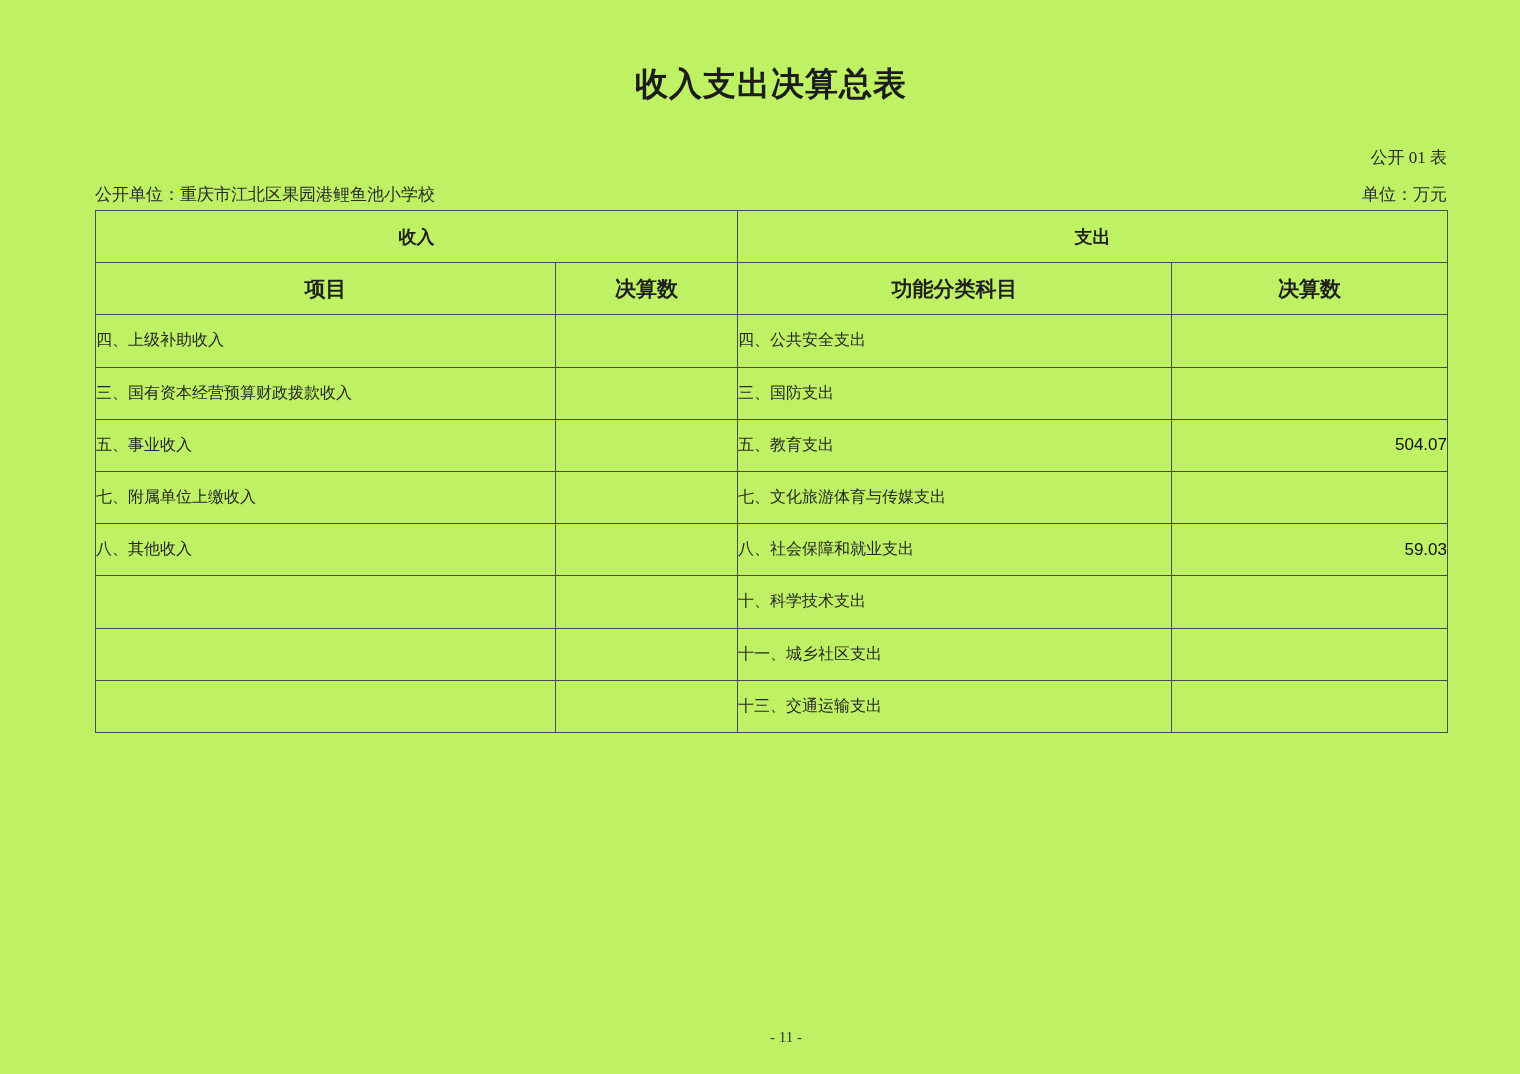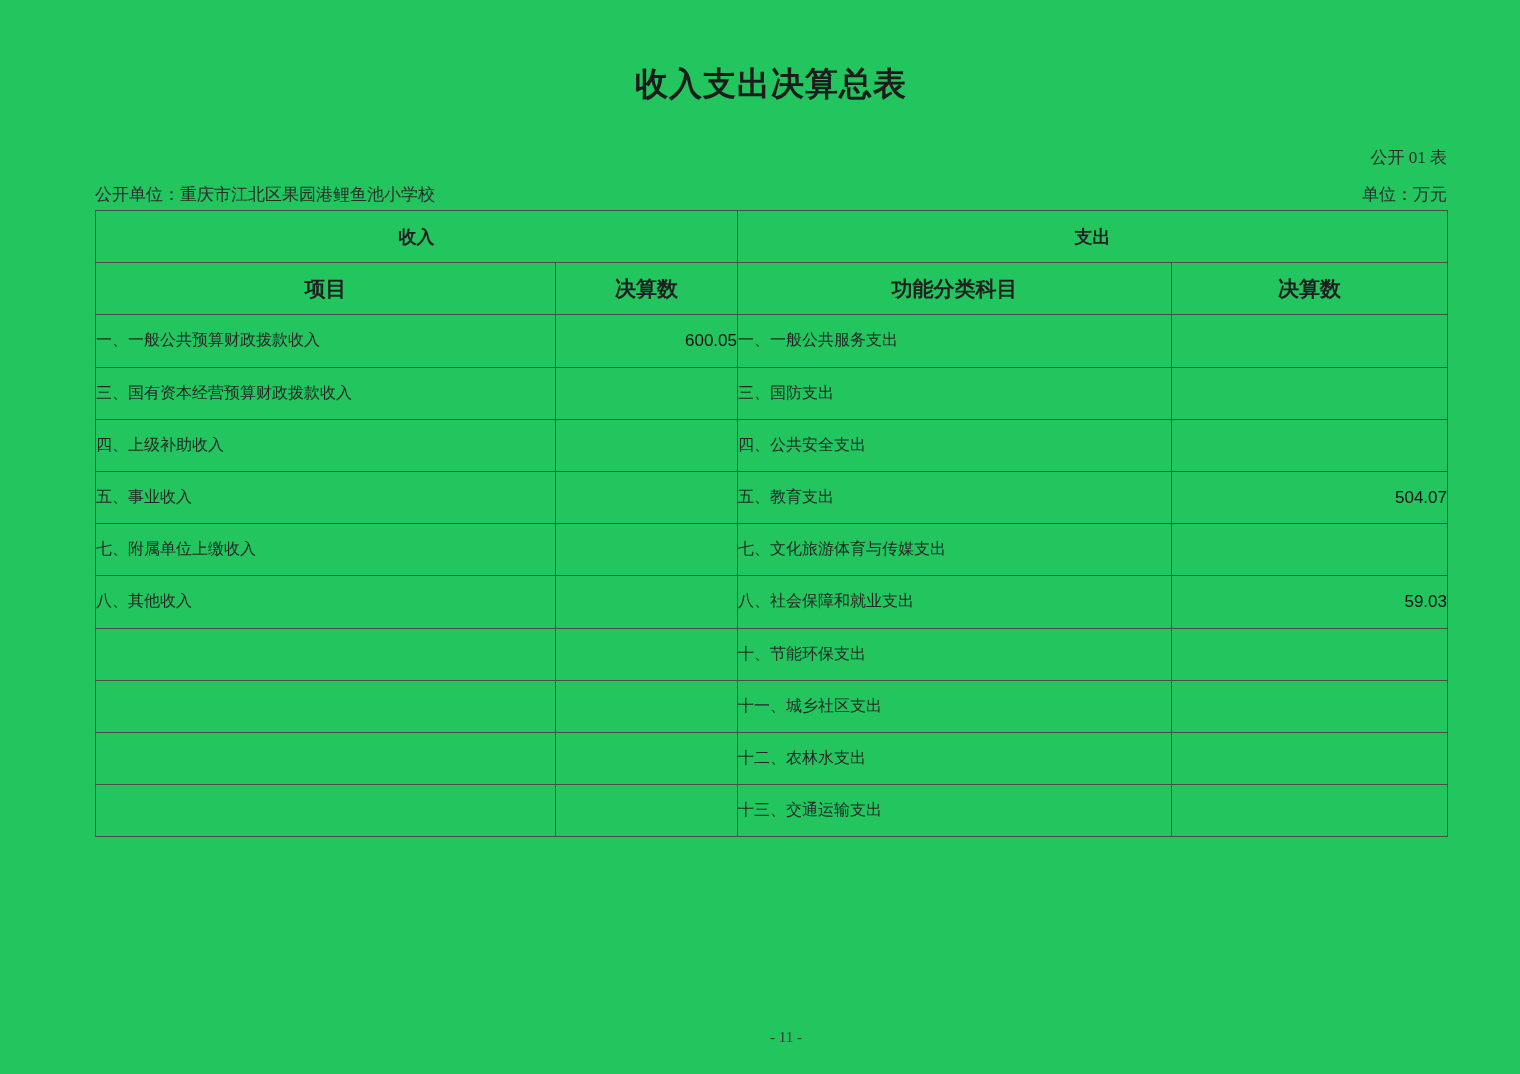--- a/index.html
+++ b/index.html
@@ -4,21 +4,21 @@
 <style>
   html, body {
     margin: 0;
     padding: 0;
     background: #ffffff;
   }
   .page {
     position: relative;
     width: 1520px;
     height: 1074px;
-    background: #22c55e;
+    background: #bef264;
     overflow: hidden;
     font-family: "Liberation Serif", "DejaVu Serif", serif;
     color: #262626;
   }
   .doc-title {
     position: absolute;
     left: 95px;
     width: 1352px;
     top: 62px;
     text-align: center;
@@ -122,36 +122,30 @@
       <tr>
         <td class="section-head" colspan="2">收入</td>
         <td class="section-head" colspan="2">支出</td>
       </tr>
       <tr>
         <td class="col-head">项目</td>
         <td class="col-head">决算数</td>
         <td class="col-head">功能分类科目</td>
         <td class="col-head">决算数</td>
       </tr>
-    <tr>
-          <td class="label">一、一般公共预算财政拨款收入</td>
-          <td class="num">600.05</td>
-          <td class="label">一、一般公共服务支出</td>
+        <tr>
+          <td class="label">四、上级补助收入</td>
+          <td class="num"></td>
+          <td class="label">四、公共安全支出</td>
           <td class="num"></td>
         </tr>
         <tr>
           <td class="label">三、国有资本经营预算财政拨款收入</td>
           <td class="num"></td>
           <td class="label">三、国防支出</td>
-          <td class="num"></td>
-        </tr>
-        <tr>
-          <td class="label">四、上级补助收入</td>
-          <td class="num"></td>
-          <td class="label">四、公共安全支出</td>
           <td class="num"></td>
         </tr>
         <tr>
           <td class="label">五、事业收入</td>
           <td class="num"></td>
           <td class="label">五、教育支出</td>
           <td class="num">504.07</td>
         </tr>
         <tr>
           <td class="label">七、附属单位上缴收入</td>
@@ -161,33 +155,27 @@
         </tr>
         <tr>
           <td class="label">八、其他收入</td>
           <td class="num"></td>
           <td class="label">八、社会保障和就业支出</td>
           <td class="num">59.03</td>
         </tr>
         <tr>
           <td class="label"></td>
           <td class="num"></td>
-          <td class="label">十、节能环保支出</td>
+          <td class="label">十、科学技术支出</td>
           <td class="num"></td>
         </tr>
         <tr>
           <td class="label"></td>
           <td class="num"></td>
           <td class="label">十一、城乡社区支出</td>
-          <td class="num"></td>
-        </tr>
-        <tr>
-          <td class="label"></td>
-          <td class="num"></td>
-          <td class="label">十二、农林水支出</td>
           <td class="num"></td>
         </tr>
         <tr>
           <td class="label"></td>
           <td class="num"></td>
           <td class="label">十三、交通运输支出</td>
           <td class="num"></td>
         </tr>
       </tbody>
   </table>

